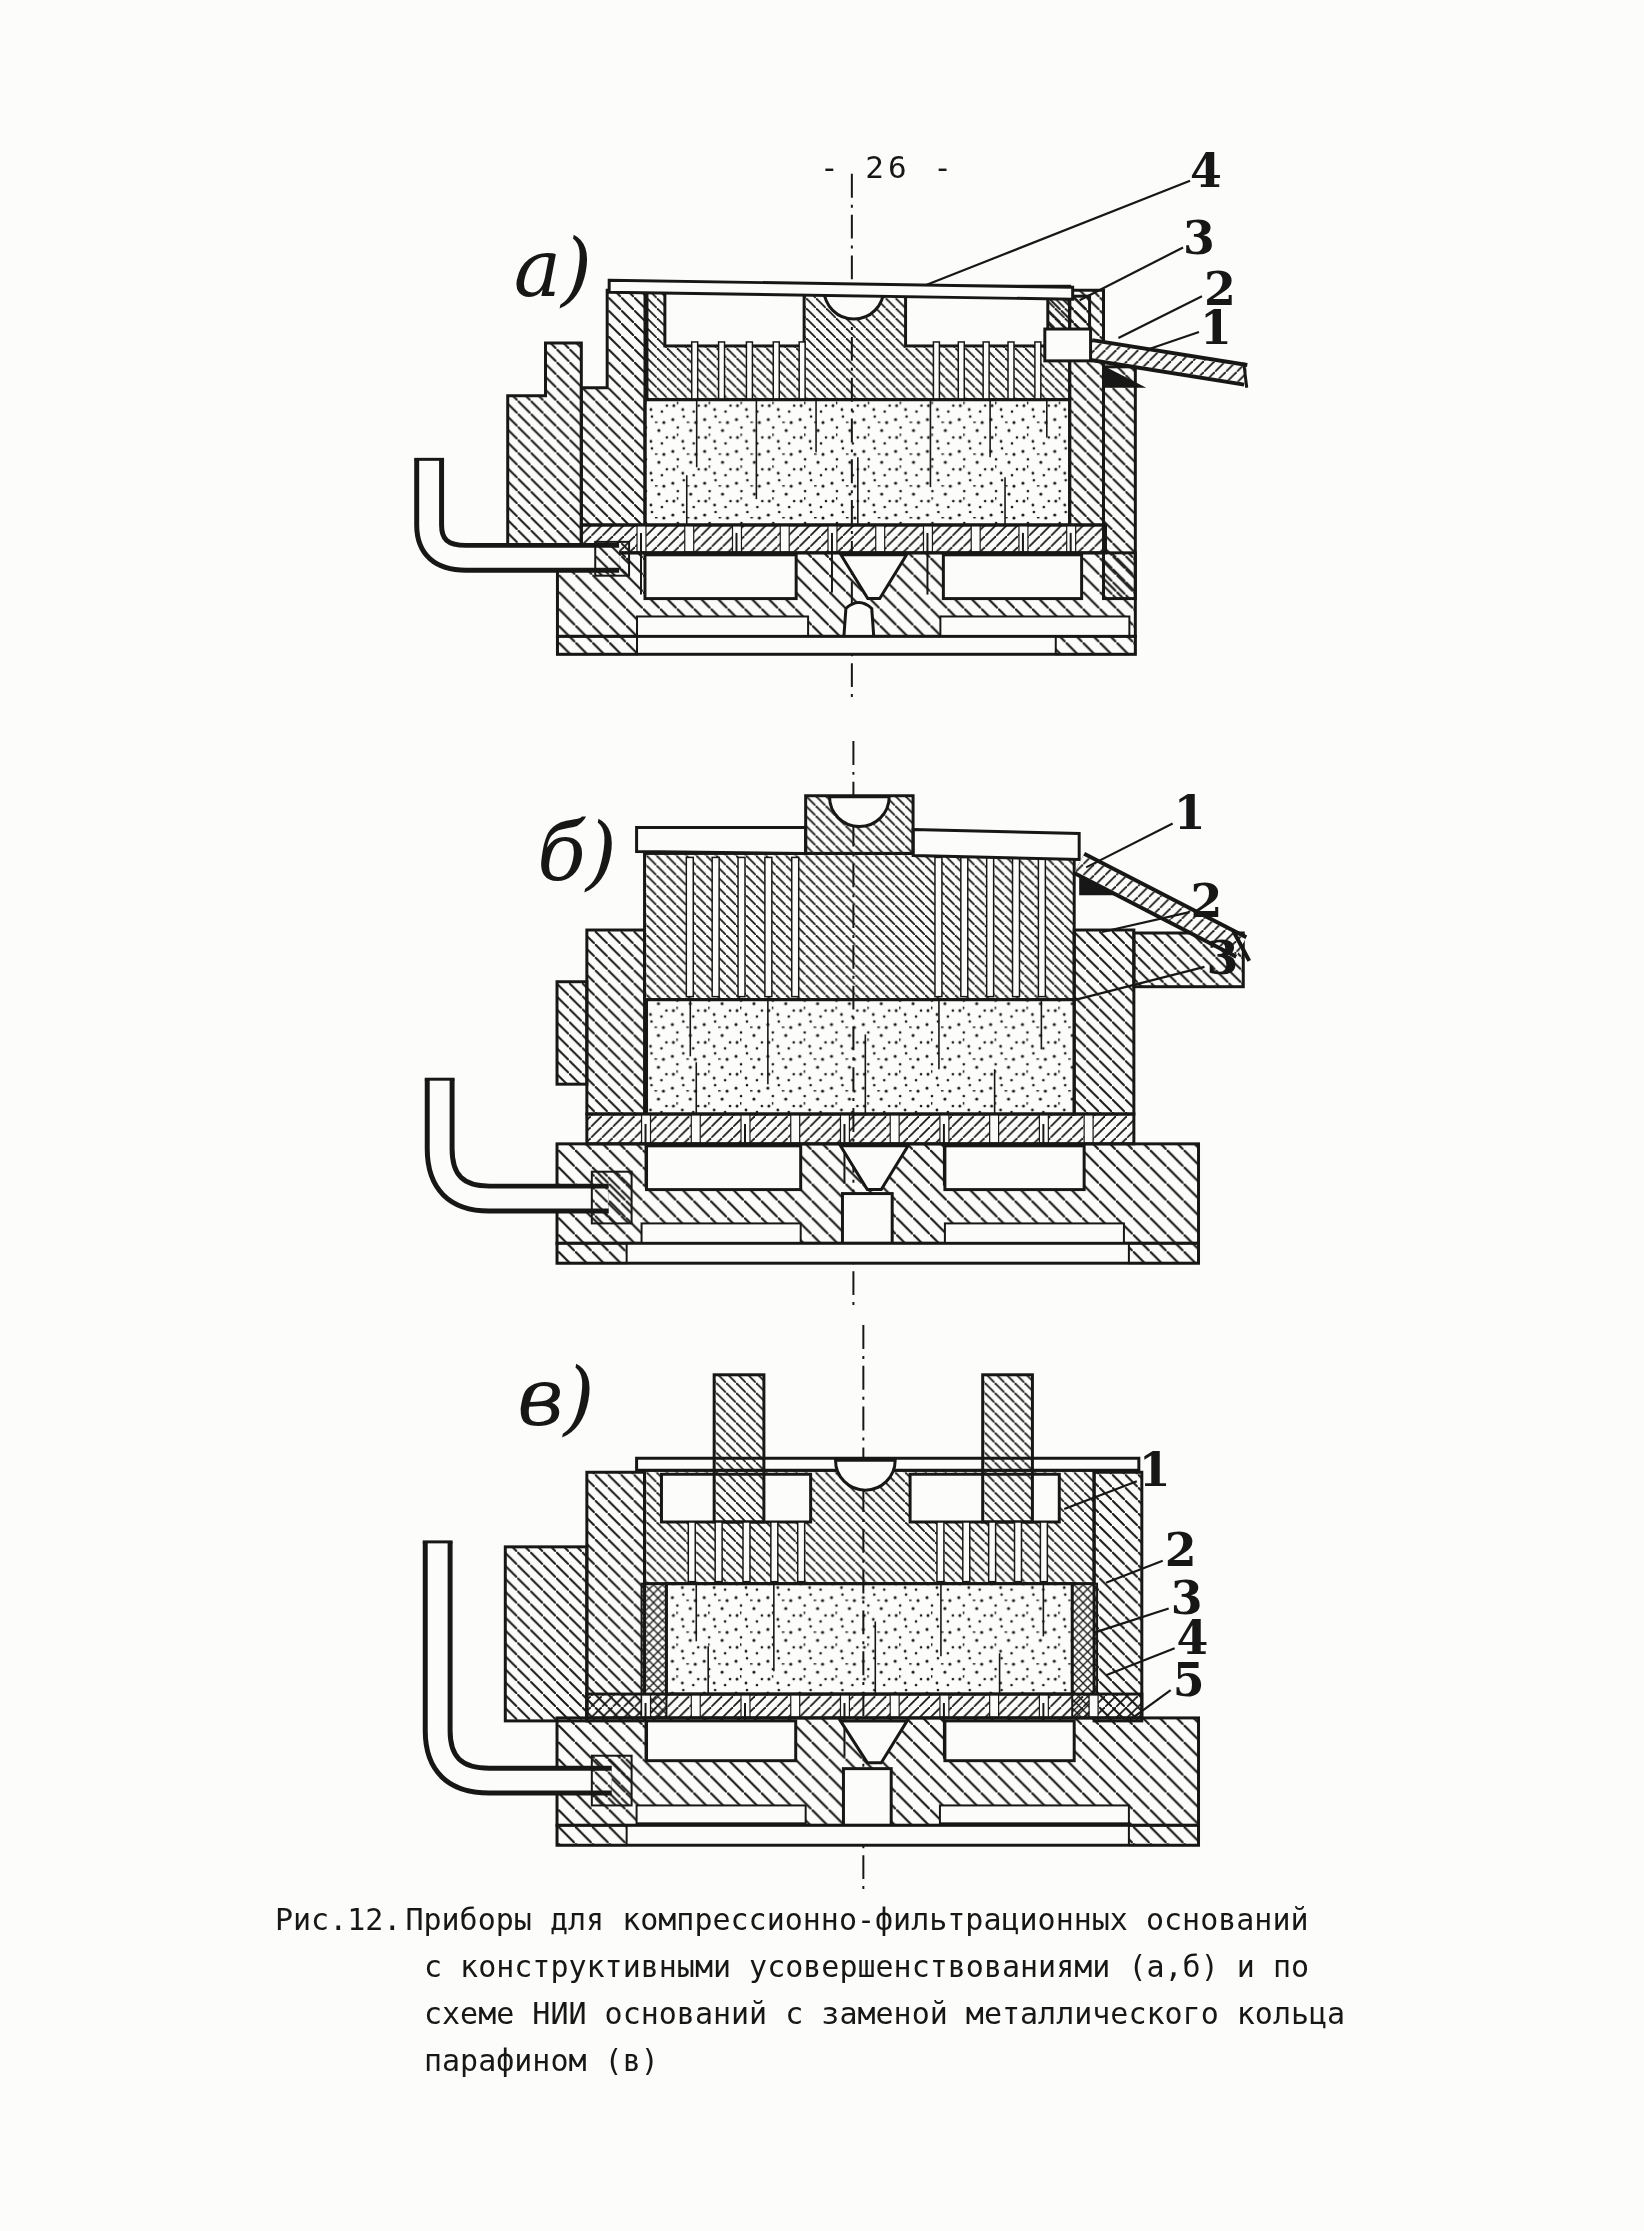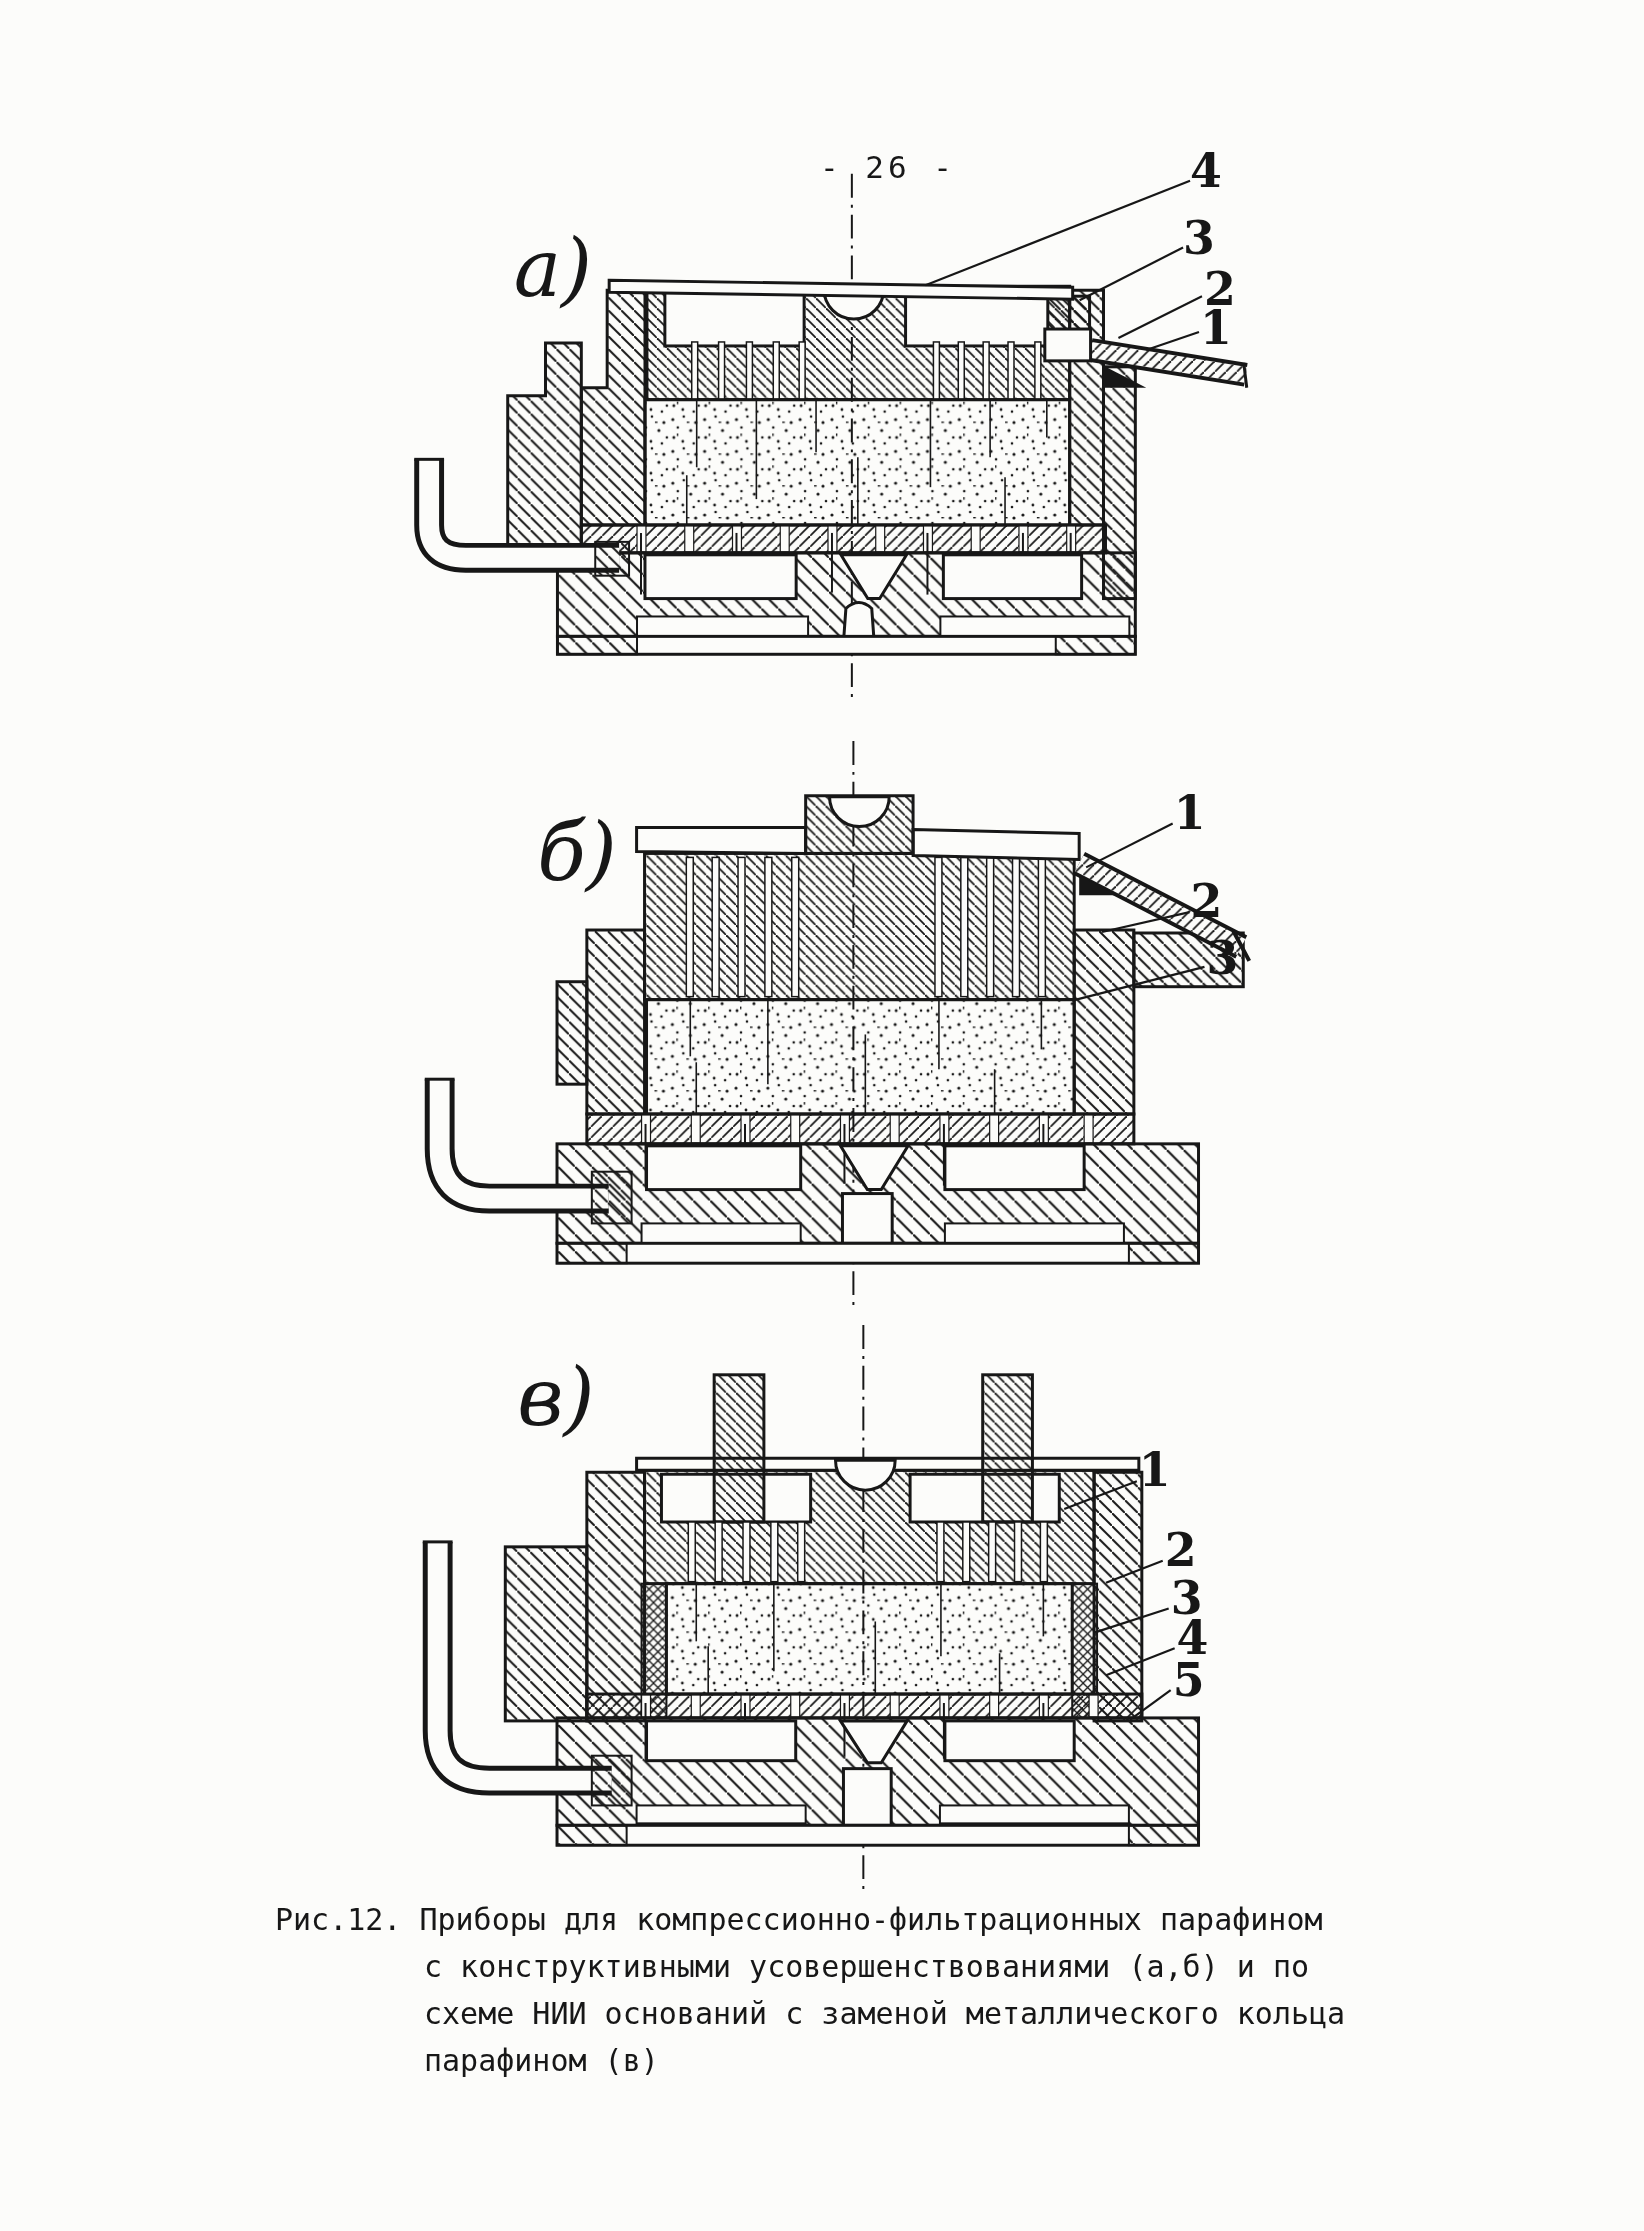--- a/index.html
+++ b/index.html
@@ -14,21 +14,21 @@
     font-size:31px;letter-spacing:4px;white-space:pre;
     color:#171717;
     margin-left:24px;
   }
   .fig-svg{position:absolute;}
   .caption{
     position:absolute;left:275px;top:1896px;
     font-size:30px;line-height:47px;color:#171717;
   }
   .cap-row{white-space:nowrap;}
-  .cap-prefix{margin-right:18px;}
+  .cap-prefix{margin-right:4px;}
   .indent{padding-left:149px;}
   svg text.callout{
     font-family:"DejaVu Serif","Liberation Serif",serif;
     font-weight:bold;font-size:46px;fill:#171717;
   }
   svg text.figlabel{
     font-family:"DejaVu Serif","Liberation Serif",serif;
     font-style:italic;font-size:80px;fill:#171717;
   }
 </style>
@@ -375,19 +375,19 @@
   <text class="figlabel" x="520" y="1432">в)</text>
   <text class="callout" x="1161" y="1494" text-anchor="middle">1</text>
   <text class="callout" x="1187" y="1574" text-anchor="middle">2</text>
   <text class="callout" x="1193" y="1623" text-anchor="middle">3</text>
   <text class="callout" x="1199" y="1663" text-anchor="middle">4</text>
   <text class="callout" x="1195" y="1705" text-anchor="middle">5</text>
 </svg>
 
 <div class="caption">
   <div class="cap-row">
-    <span class="cap-prefix">Рис.12.</span><span class="cap-text">Приборы для компрессионно-фильтрационных парафином</span>
+    <span class="cap-prefix">Рис.12.</span><span class="cap-text">Приборы для компрессионно-фильтрационных оснований</span>
   </div>
   <div class="cap-row indent"><span class="cap-text">с конструктивными усовершенствованиями (а,б) и по</span></div>
   <div class="cap-row indent"><span class="cap-text">схеме НИИ оснований с заменой металлического кольца</span></div>
   <div class="cap-row indent"><span class="cap-text">парафином (в)</span></div>
 </div>
 
 
 </body></html>

